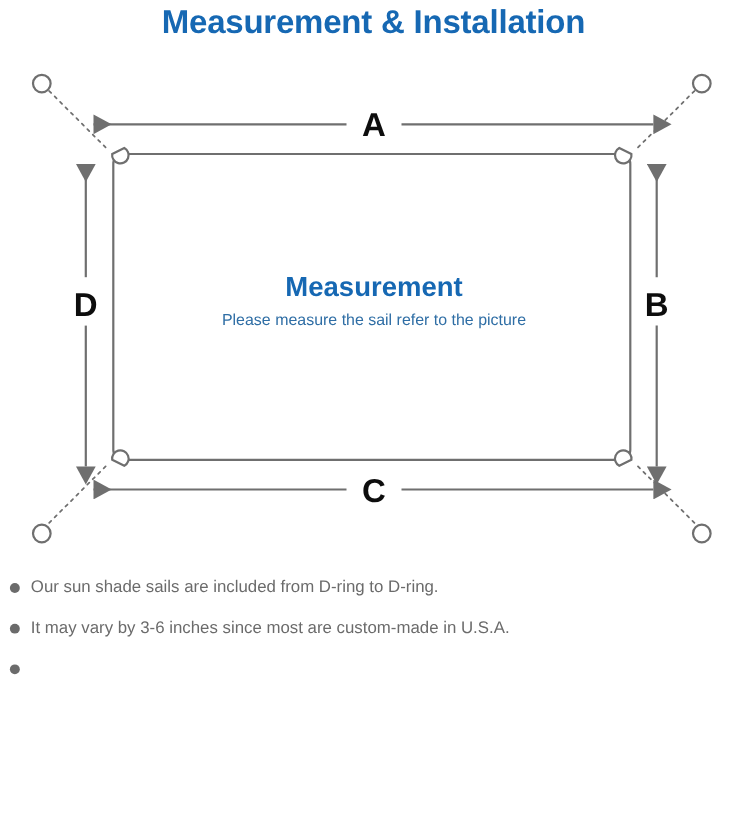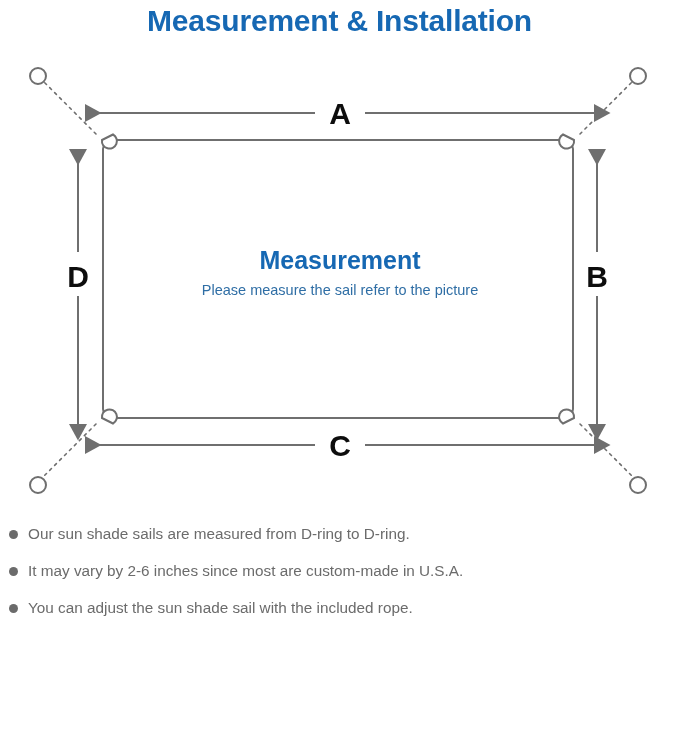--- a/index.html
+++ b/index.html
@@ -153,23 +153,22 @@
 
   <text class="center-title" x="340" y="225" text-anchor="middle">Measurement</text>
   <text class="center-sub" x="340" y="251" text-anchor="middle">Please measure the sail refer to the picture</text>
 
 </svg>
 </div>
 
 <div id="notes-list">
   <div class="note-item">
     <span class="note-bullet"></span>
-    <span>Our sun shade sails are measured from D-ring to D-ring.</span>
+    <span>Our sun shade sails are included from D-ring to D-ring.</span>
   </div>
   <div class="note-item">
     <span class="note-bullet"></span>
-    <span>It may vary by 2-6 inches since most are custom-made in U.S.A.</span>
+    <span>It may vary by 3-6 inches since most are custom-made in U.S.A.</span>
   </div>
   <div class="note-item">
     <span class="note-bullet"></span>
-    <span>You can adjust the sun shade sail with the included rope.</span>
   </div>
 </div>
 
 </body></html>

